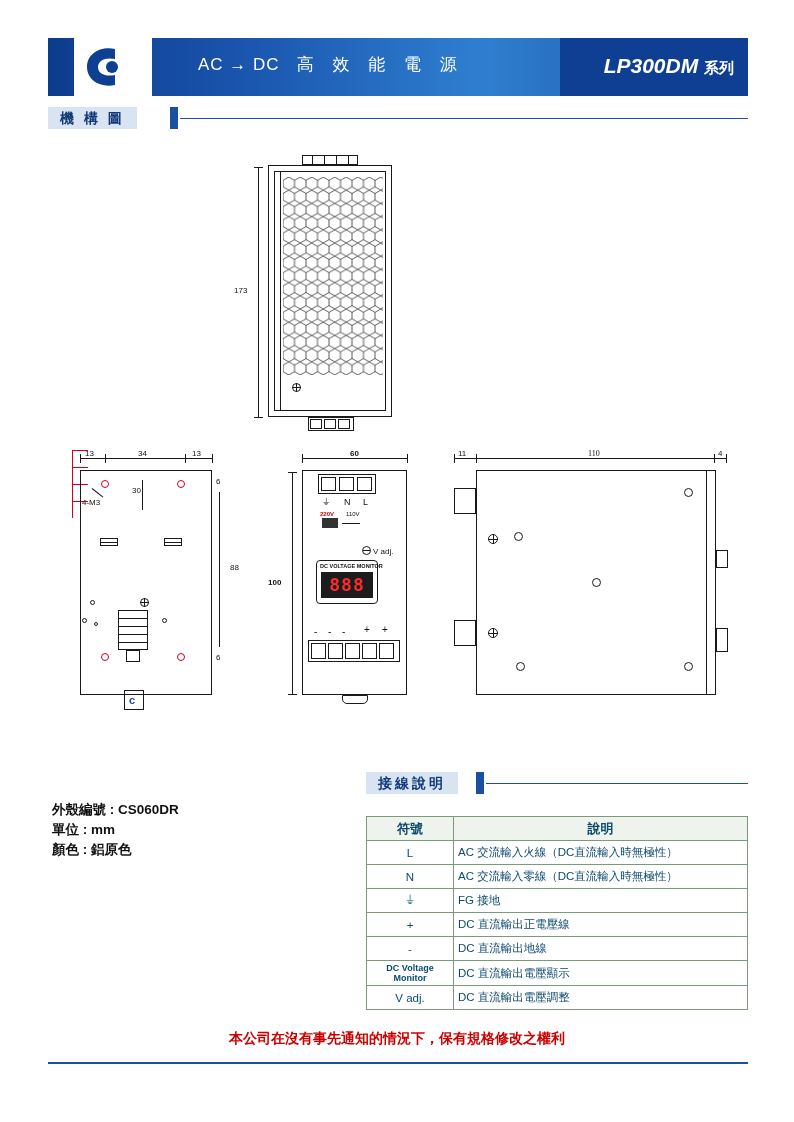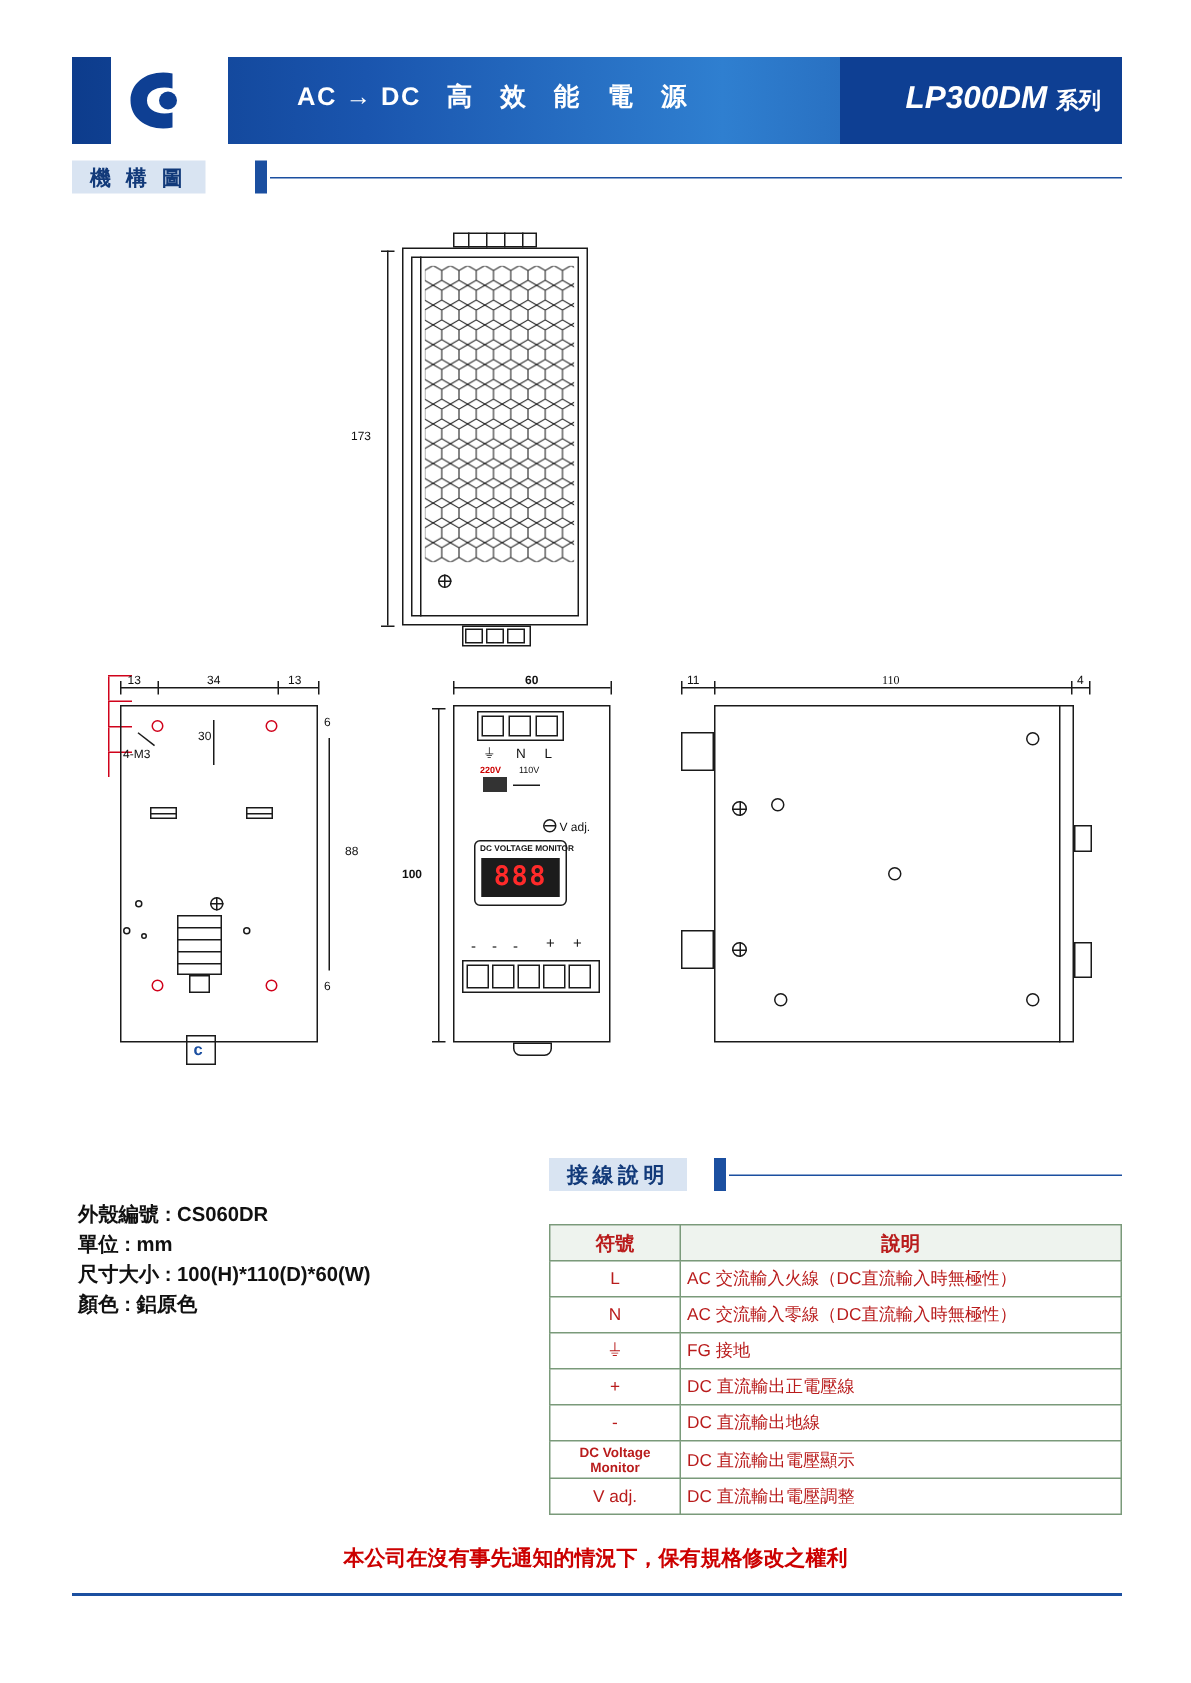--- a/index.html
+++ b/index.html
@@ -22,21 +22,21 @@
   .logo-box{
     position:absolute;left:26px;top:0px;width:78px;height:58px;
     background:#ffffff;
   }
   .logo-c{
     position:absolute;left:34px;top:6px;width:46px;height:46px;
   }
   .logo-c svg{display:block;}
   .hdr-title{
     position:absolute;left:150px;top:15px;
-    color:#ffffff;font-size:17px;font-weight:bold;letter-spacing:1px;
+    color:#ffffff;font-size:17px;font-weight:normal;letter-spacing:1px;
     white-space:nowrap;
   }
   .hdr-title .sp{letter-spacing:7px;}
   .hdr-series-bg{
     position:absolute;right:0;top:0;width:188px;height:58px;
     background:#0e3f93;
   }
   .hdr-series{
     position:absolute;right:14px;top:16px;
     color:#ffffff;font-size:21px;font-weight:bold;font-style:italic;
@@ -90,21 +90,21 @@
   
   .tbl{
     position:absolute;left:366px;top:816px;width:382px;
     border-collapse:collapse;
     font-size:11.5px;
   }
   .tbl td{
     border:1px solid #7a9a7a;
     padding:2px 4px;
     height:19px;
-    color:#b91c1c;
+    color:#0c4a6e;
   }
   .tbl .hd{
     background:#eef3ee;font-weight:bold;text-align:center;font-size:13px;
   }
   .tbl .sym{width:78px;text-align:center;}
   .tbl .sym2{width:78px;text-align:center;font-size:9px;font-weight:bold;line-height:10px;}
 
   
   .foot-note{
     position:absolute;left:0;top:1030px;width:794px;text-align:center;
@@ -337,24 +337,20 @@
 <div class="info">
   <div>
     <span>外殼編號 :</span>
     <span>CS060DR</span>
   </div>
   <div>
     <span>單位 :</span>
     <span>mm</span>
   </div>
   <div>
-    <span>尺寸大小 :</span>
-    <span>100(H)*110(D)*60(W)</span>
-  </div>
-  <div>
     <span>顏色 :</span>
     <span>鋁原色</span>
   </div>
 </div>
 
 <div class="sec" style="left:366px;top:772px;width:382px;">
   <div class="sec-label">接線說明</div>
   <div class="sec-tab" style="left:110px;"></div>
   <div class="sec-line" style="left:120px;width:262px;"></div>
 </div>

